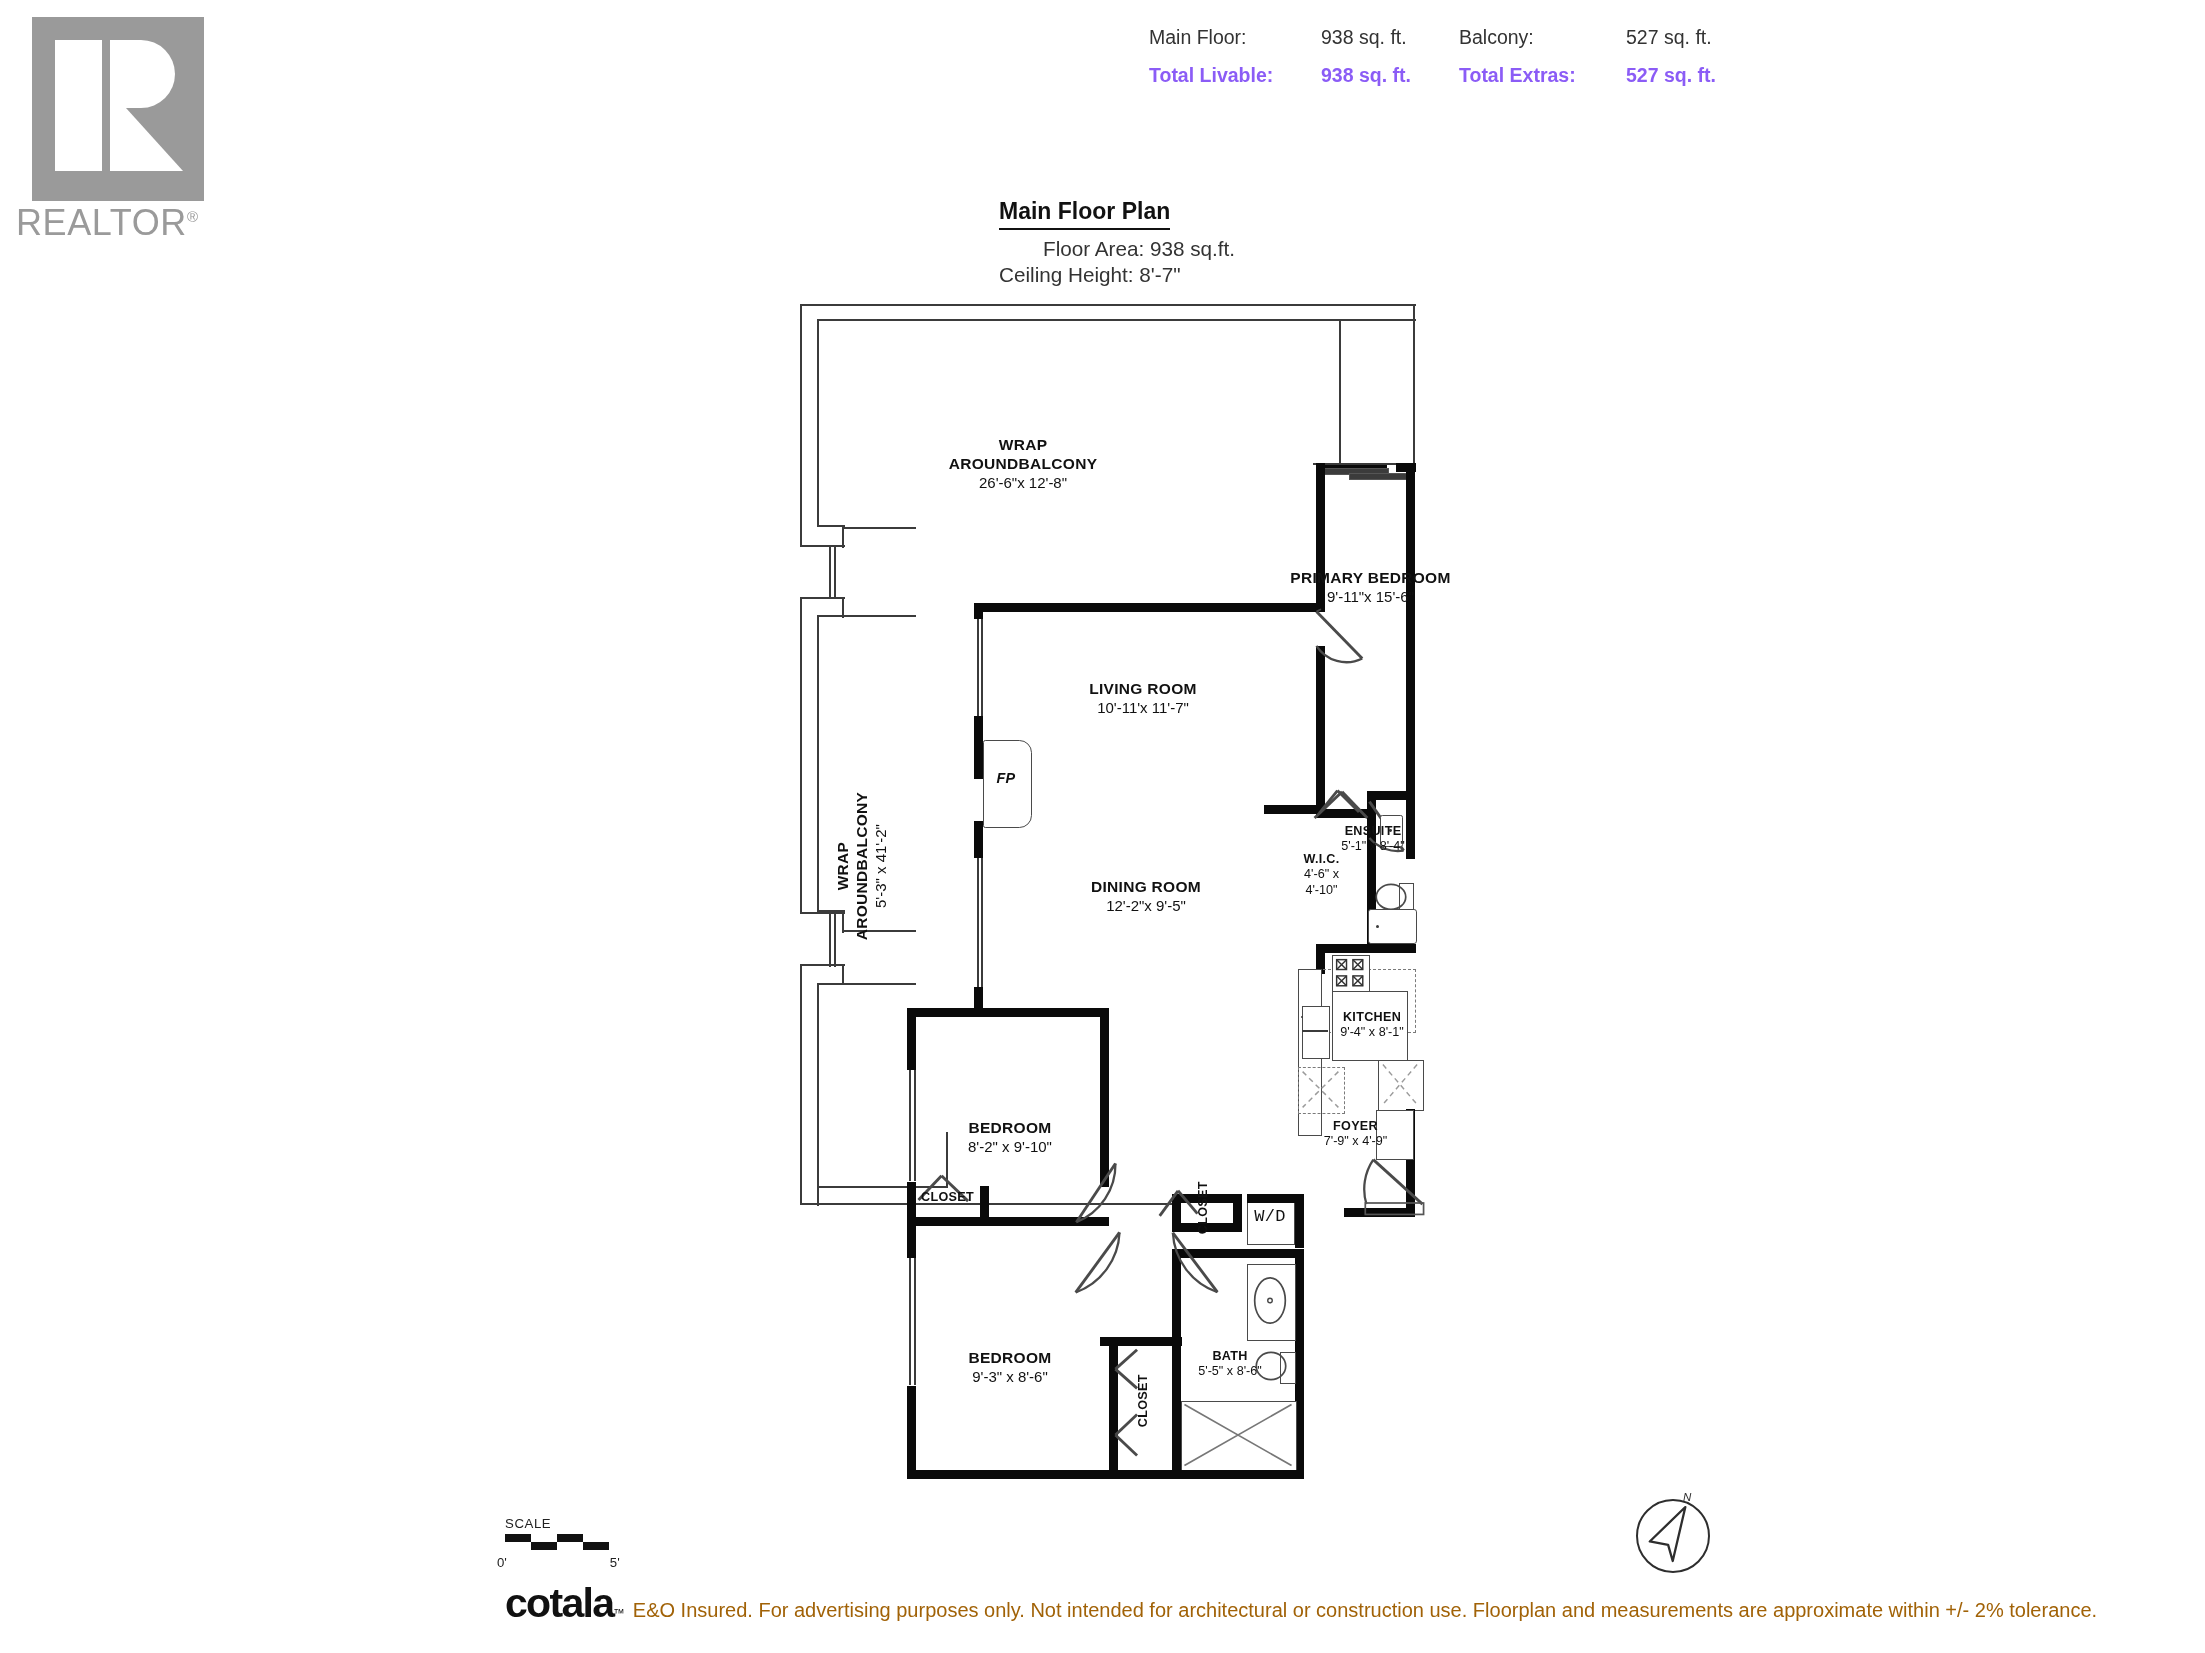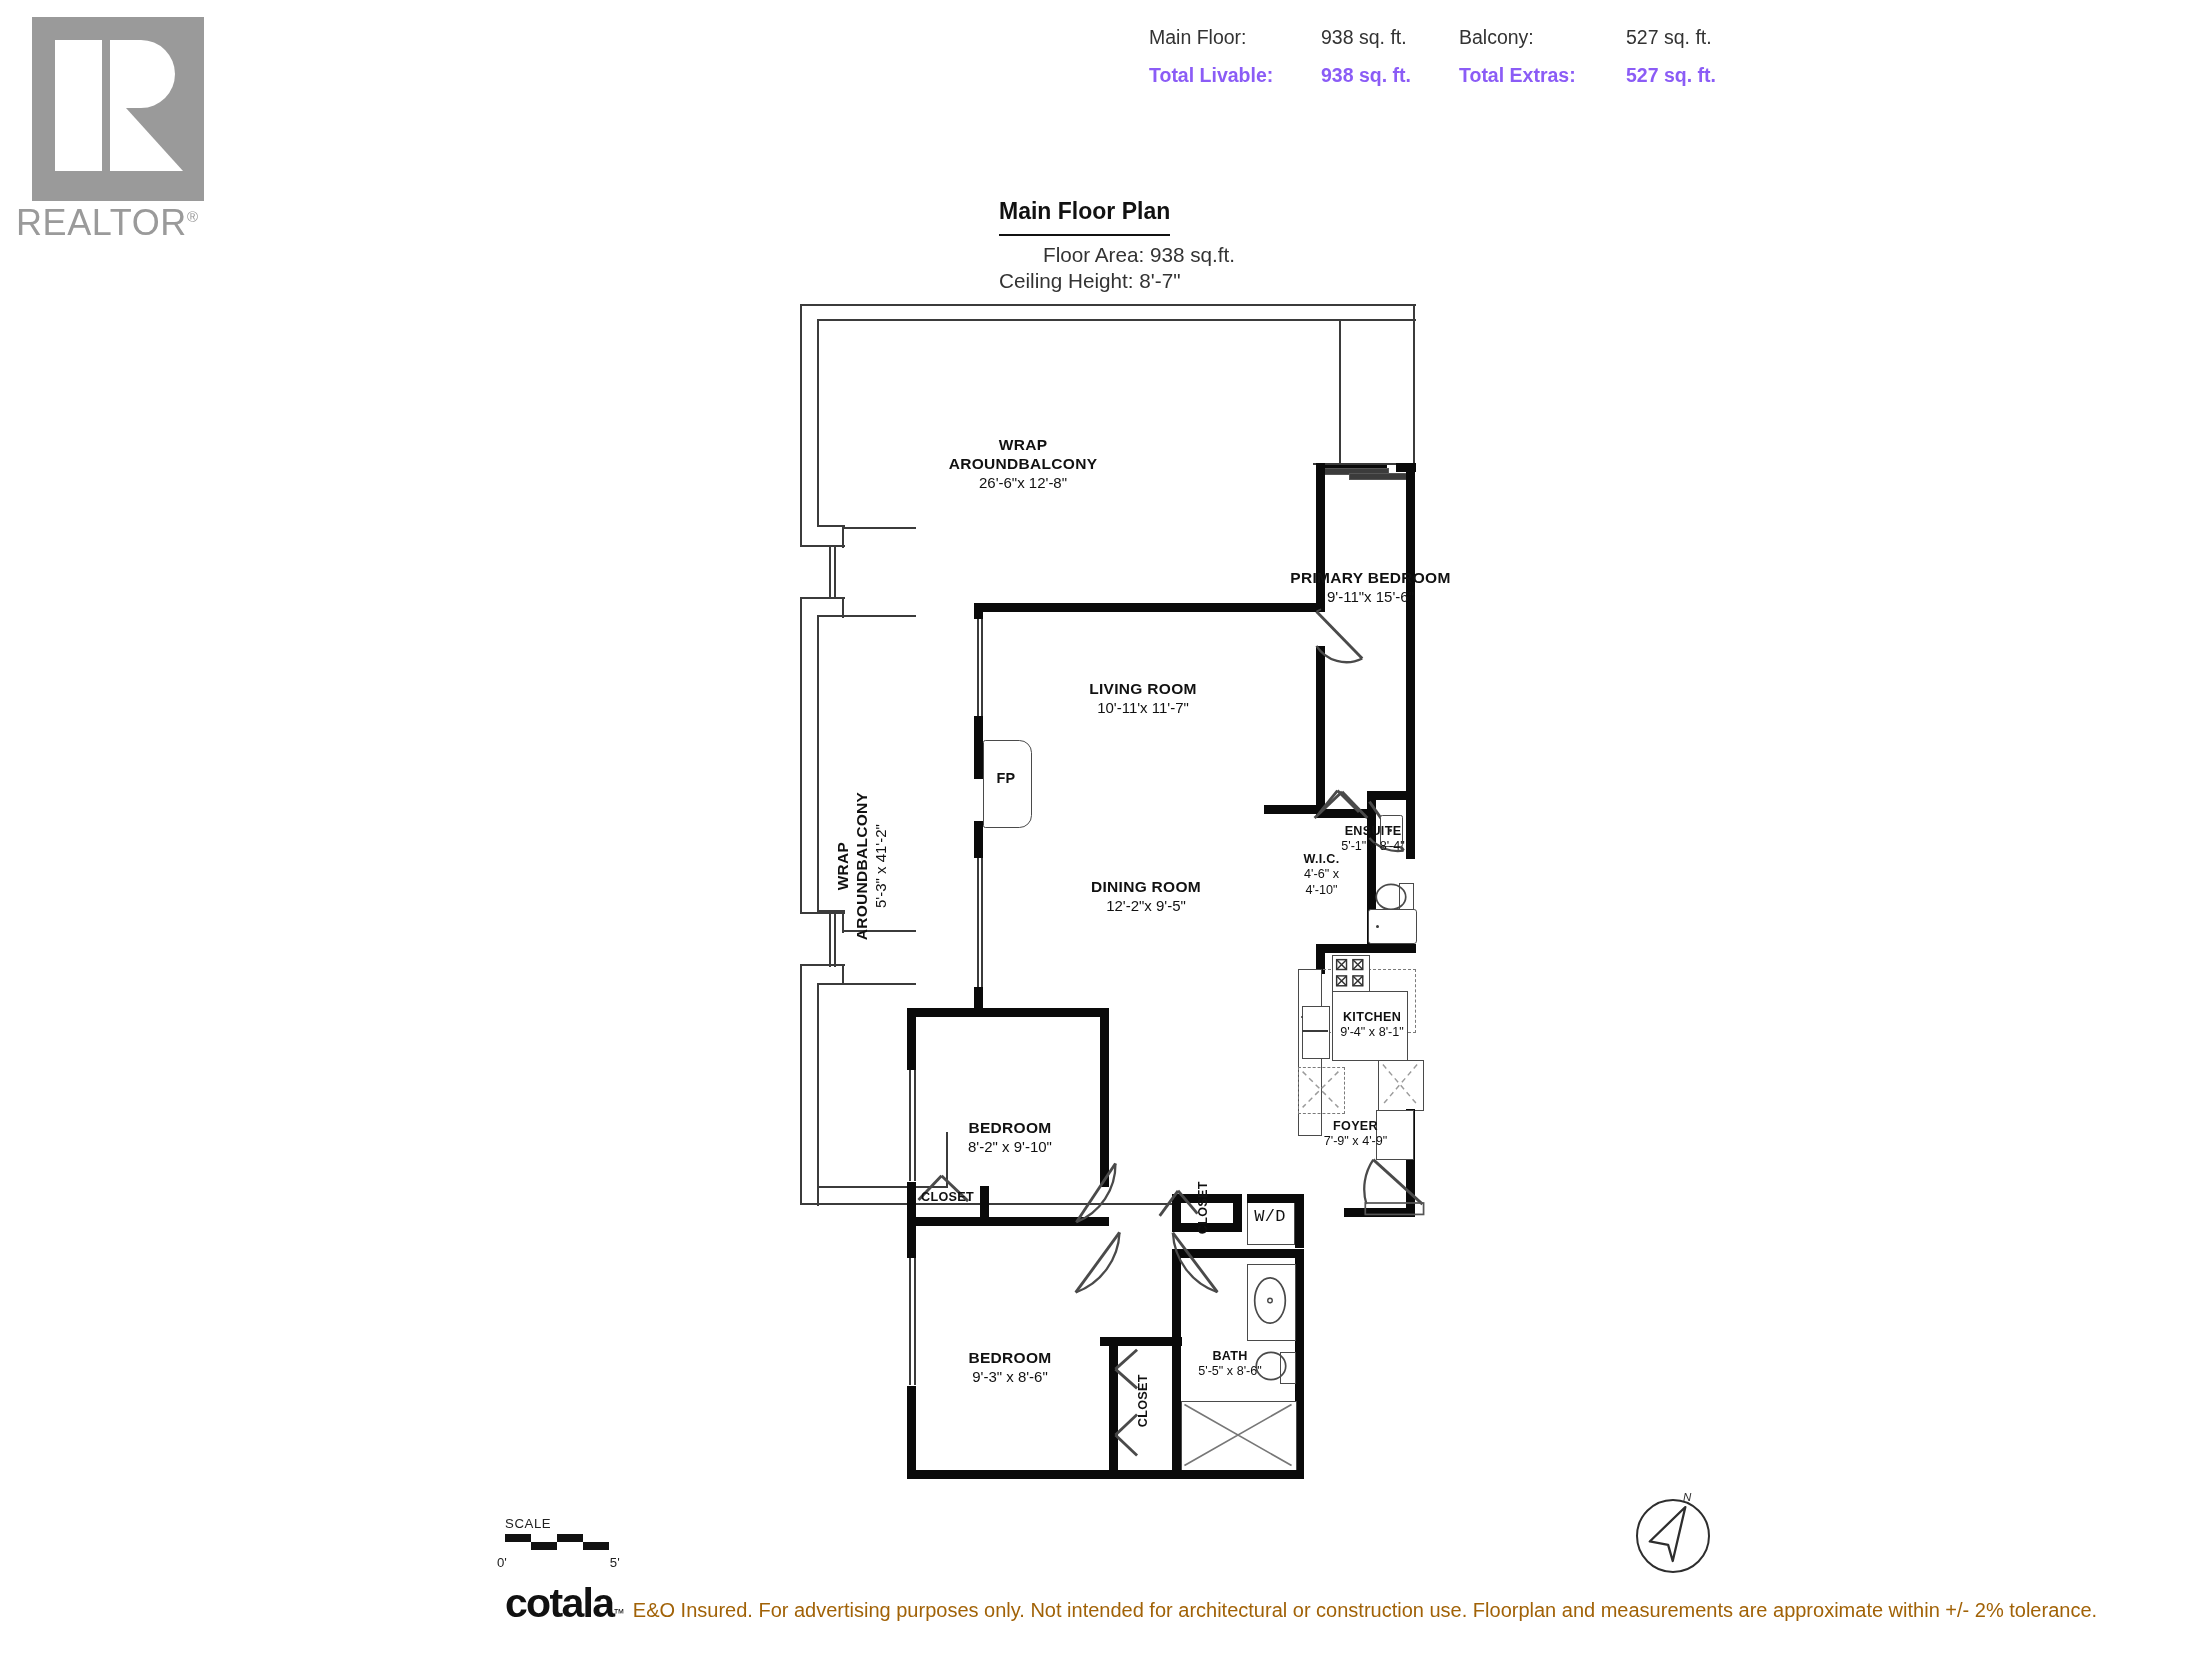--- a/index.html
+++ b/index.html
@@ -27,21 +27,21 @@
   #address-line{font-size:33px;font-weight:700;letter-spacing:-0.3px;color:#111;line-height:1.1;}
   .hdr-row{margin-top:10.3px;font-size:19.5px;color:#333;display:flex;justify-content:flex-end;gap:0;}
   .hdr-row .c1{width:172px;text-align:left;}
   .hdr-row .c2{width:138px;text-align:left;}
   .hdr-row .c3{width:167px;text-align:left;}
   .hdr-row .c4{width:132px;text-align:left;}
   .hdr-row.bold{font-weight:700;color:#8b5cf6;margin-top:15px;}
 
   
   #plan-title-block{left:999px;top:198px;}
-  #plan-title{font-size:23px;font-weight:700;color:#111;border-bottom:2.3px solid #111;display:inline-block;padding-bottom:9px;}
+  #plan-title{font-size:23px;font-weight:700;color:#111;border-bottom:2.3px solid #111;display:inline-block;padding-bottom:3px;}
   #plan-area{font-size:20.7px;color:#333;margin-top:6.9px;margin-left:44px;}
   #plan-ceiling{font-size:20.7px;color:#333;margin-top:2.3px;}
 
   
   #plan{left:793px;top:304px;width:735px;height:1183px;}
   .w{position:absolute;background:#0a0a0a;} 
   .thin{position:absolute;background:#3b3b3b;}     
   .fix{position:absolute;border:1.7px solid #4a4a4a;background:#fff;}  
   .fixd{position:absolute;border:1.7px dashed #7a7a7a;background:transparent;}
   .lbl{position:absolute;text-align:center;color:#111;line-height:1.22;}
@@ -379,21 +379,21 @@
   <div class="lbl" style="left:125px;top:1045px;width:184px;">
     <div class="nm">BEDROOM</div>
     <div class="dm">9'-3" x  8'-6"</div>
   </div>
 
   <div class="lbl sm" style="left:368px;top:1045px;width:138px;">
     <div class="nm">BATH</div>
     <div class="dm">5'-5" x  8'-6"</div>
   </div>
 
-  <div class="lbl" style="left:193px;top:466px;width:40px;">
+  <div class="lbl" style="left:193px;top:466px;width:40px;font-style:italic;">
     <div class="nm" style="font-size:14.4px;">FP</div>
   </div>
   <div class="lbl" style="left:117px;top:886px;width:75px;">
     <div class="nm" style="font-size:12.6px;">CLOSET</div>
   </div>
   <div class="lbl vert" style="left:373px;top:896px;width:75px;">
     <div class="nm" style="font-size:12.6px;">CLOSET</div>
   </div>
   <div class="lbl vert" style="left:313px;top:1089px;width:75px;">
     <div class="nm" style="font-size:12.6px;">CLOSET</div>

